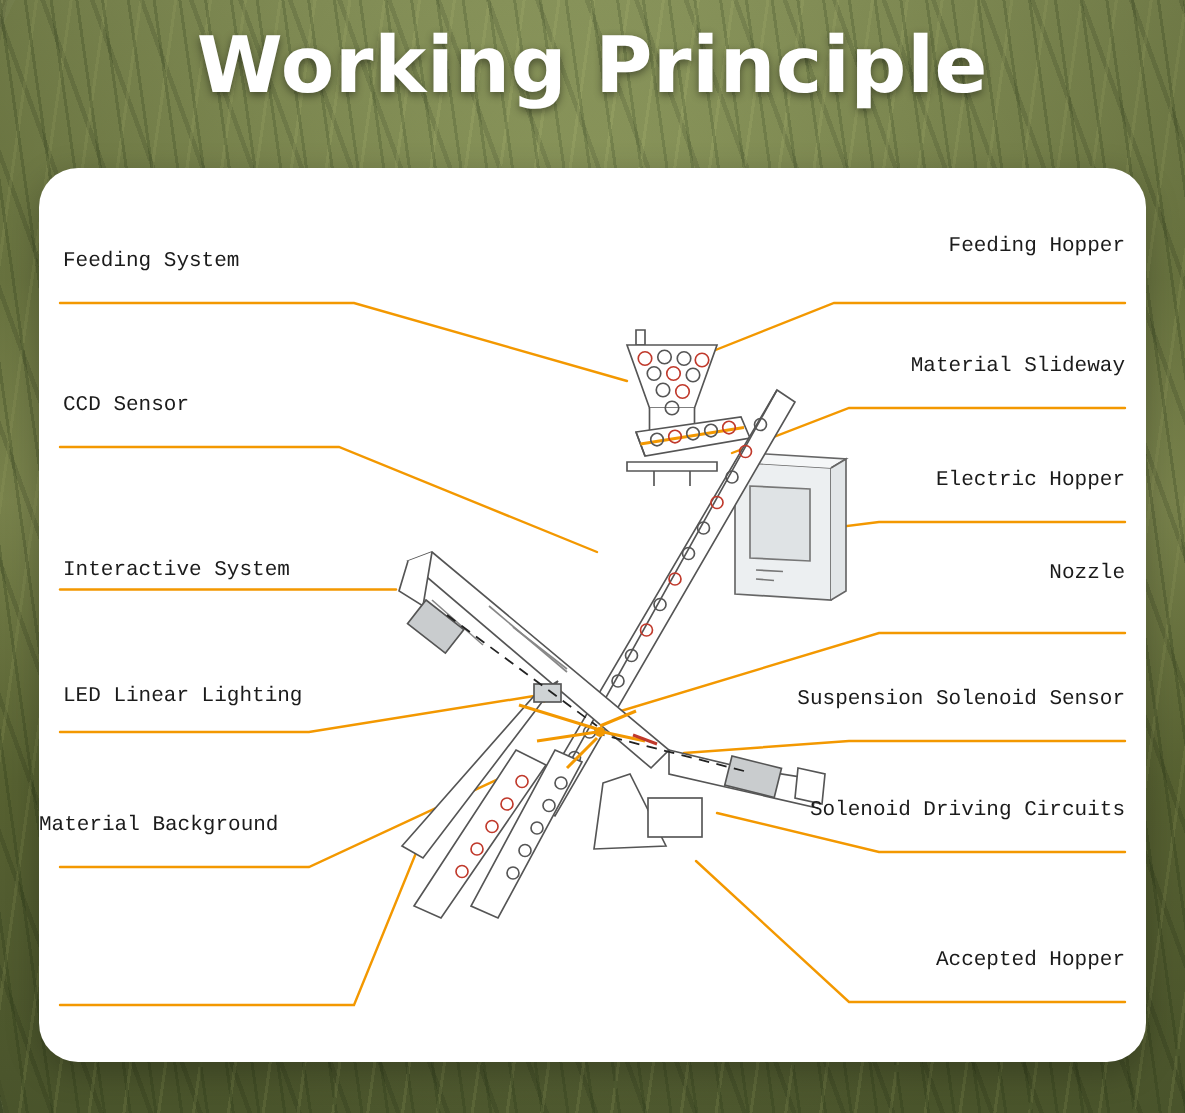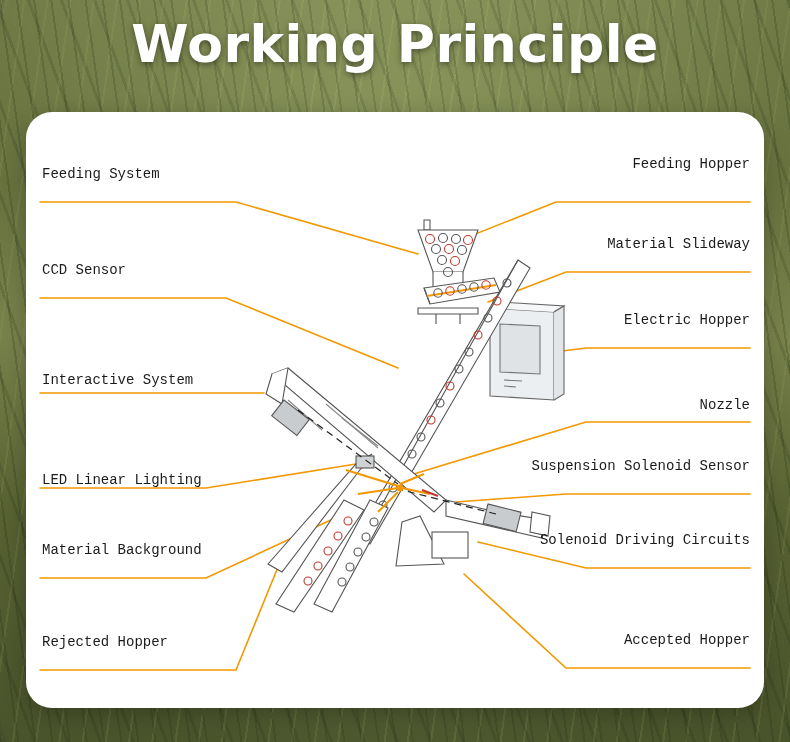--- a/index.html
+++ b/index.html
@@ -259,27 +259,26 @@
 
         </g>
       </svg>
     </div>
 
     <div class="labels">
 
       <div class="label left" style="left:16px; top:54px;">Feeding System</div>
       <div class="label left" style="left:16px; top:150px;text-align:center;">CCD Sensor</div>
       <div class="label left" style="left:16px; top:240px;margin-top:20px;">Interactive System</div>
-      <div class="label left" style="left:16px; top:360px;">LED Linear Lighting</div>
-      <div class="label left" style="left:16px; top:430px;">Material Background</div>
-      <div class="label left" style="left:16px; top:522px;">Rejected Hopper</div>
+      <div class="label left" style="left:16px; top:344px;">LED Linear Lighting</div>
+      <div class="label left" style="left:0; top:430px;">Material Background</div>
 
       <div class="label right" style="right:14px; top:44px;margin-left:16px;">Feeding Hopper</div>
       <div class="label right" style="right:14px; top:124px;">Material Slideway</div>
       <div class="label right" style="right:14px; top:200px;">Electric Hopper</div>
-      <div class="label right" style="right:14px; top:285px;">Nozzle</div>
+      <div class="label right" style="right:14px; top:262px;">Nozzle</div>
       <div class="label right" style="right:14px; top:346px;">Suspension Solenoid Sensor</div>
       <div class="label right" style="right:14px; top:520px;">Accepted Hopper</div>
       <div class="label right" style="right:14px; top:420px;">Solenoid Driving Circuits</div>
 
     </div>
   </div>
 </div>
 
 </body></html>

